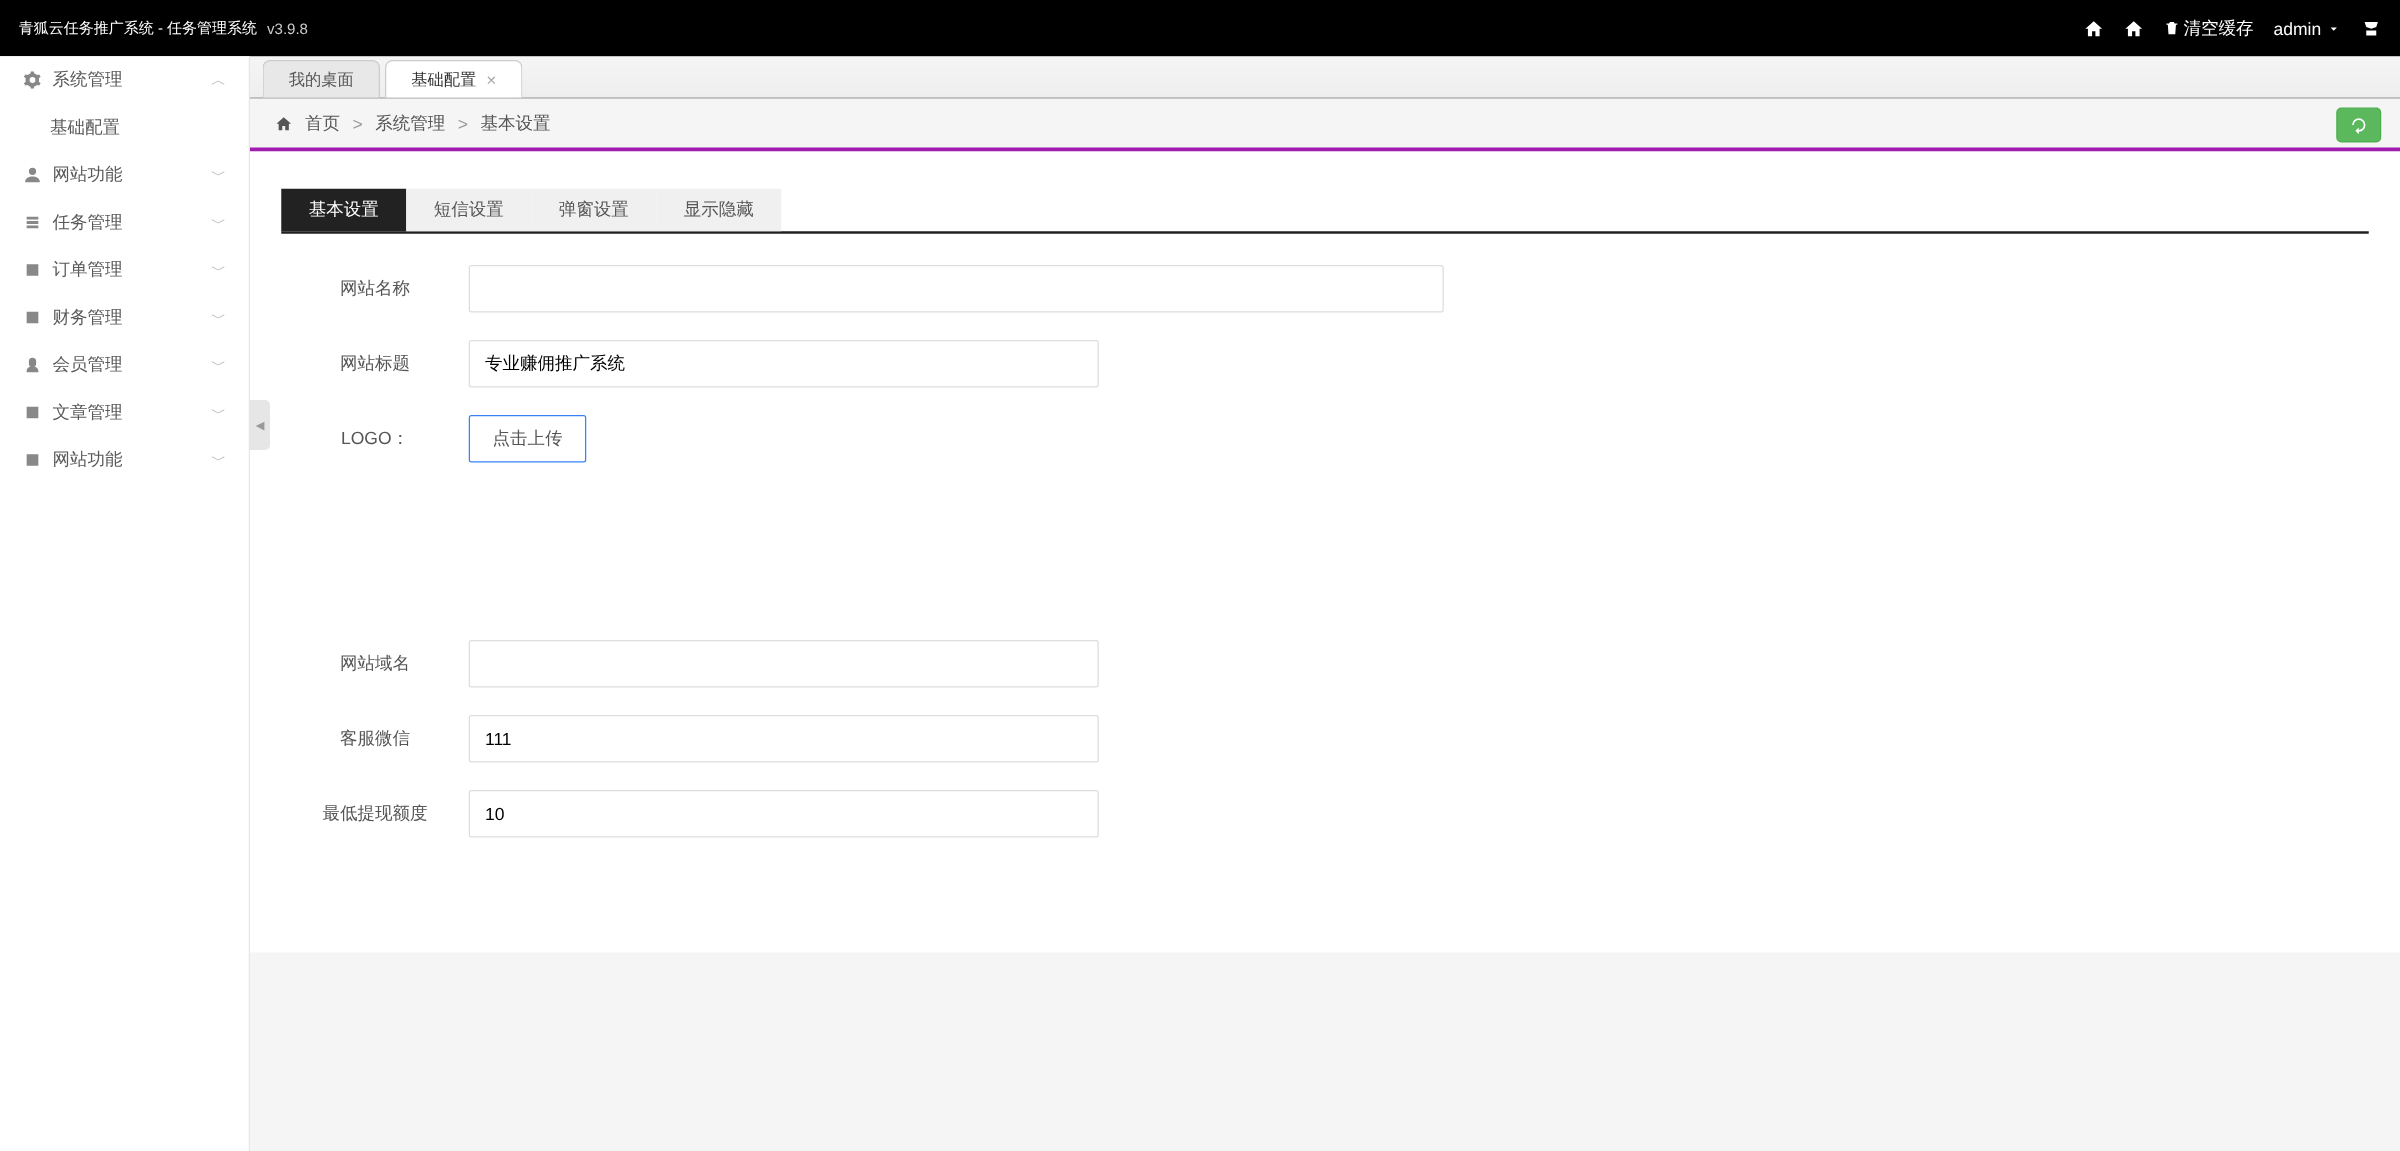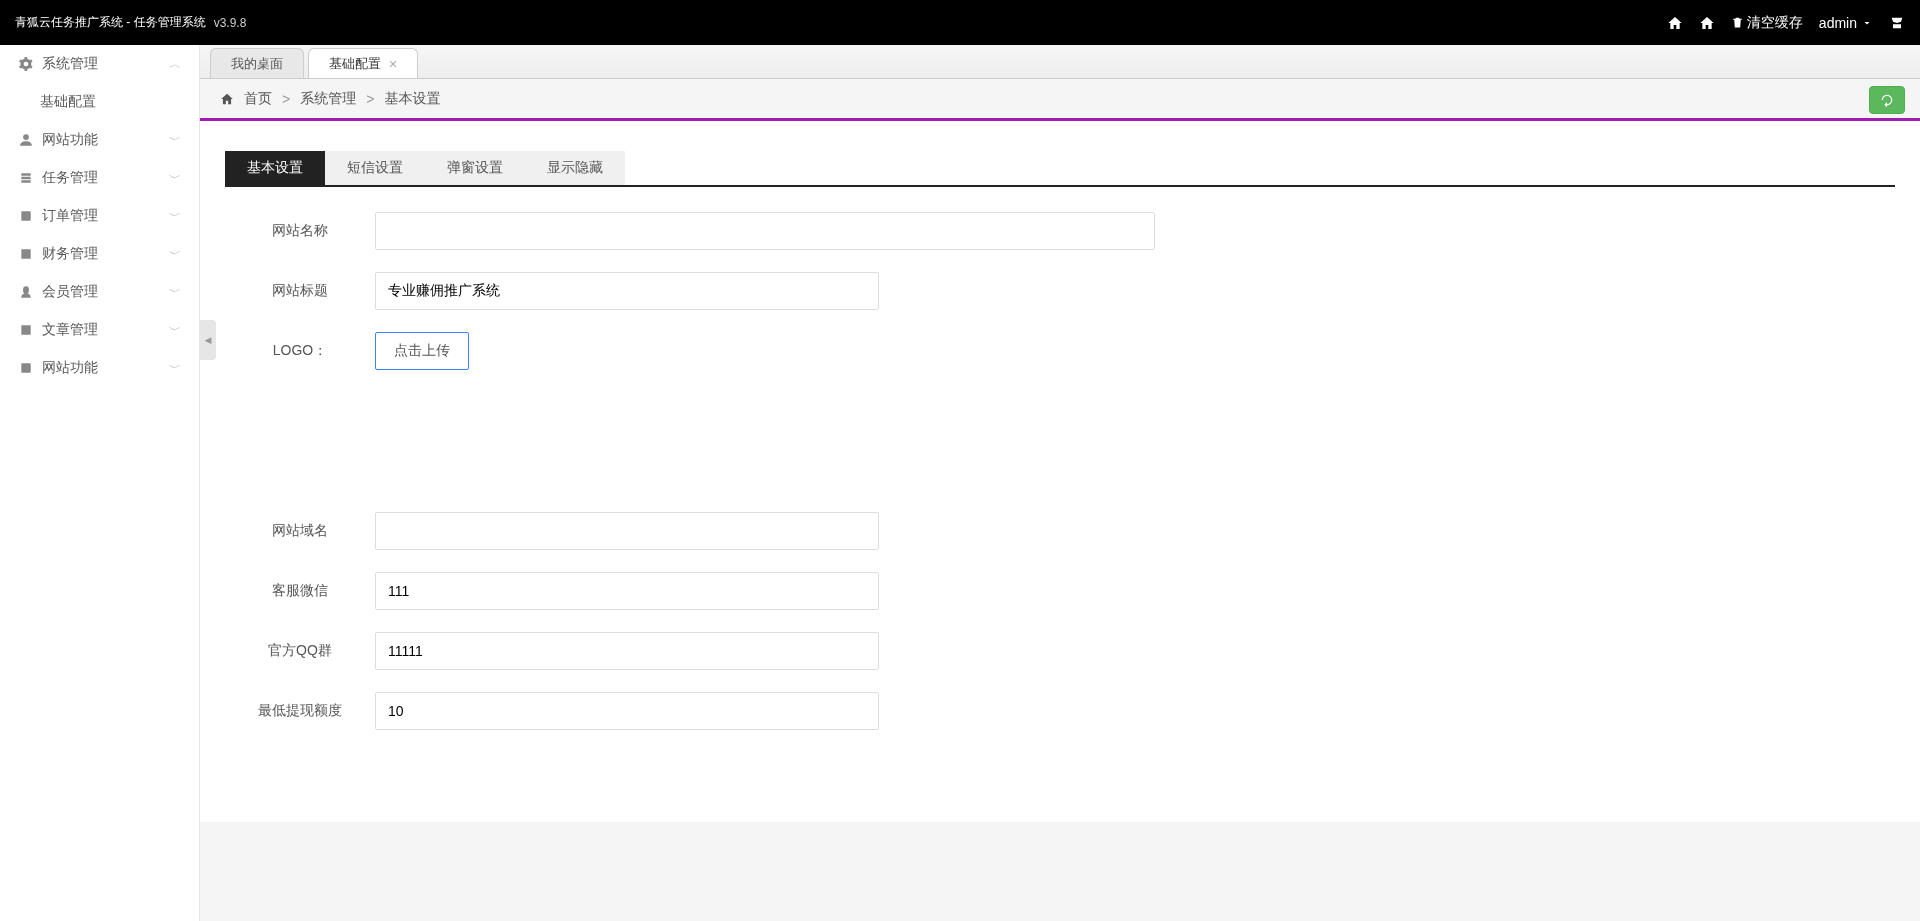--- a/index.html
+++ b/index.html
@@ -244,24 +244,20 @@
         <div class="form-row">
           <div class="form-label">网站域名</div>
           <input class="form-input form-input-sm" value="" style="">
         </div>
 
         <div class="form-row">
           <div class="form-label">客服微信</div>
           <input class="form-input form-input-sm" value="111" style="">
         </div>
 
-        <div class="form-row">
-          <div class="form-label">官方QQ群</div>
-          <input class="form-input form-input-sm" value="11111" style="">
-        </div>
 
         <div class="form-row">
           <div class="form-label">最低提现额度</div>
           <input class="form-input form-input-sm" value="10" style="">
         </div>
 
         <div style="height:40px;"></div>
       </div>
     </div>
   </div>

